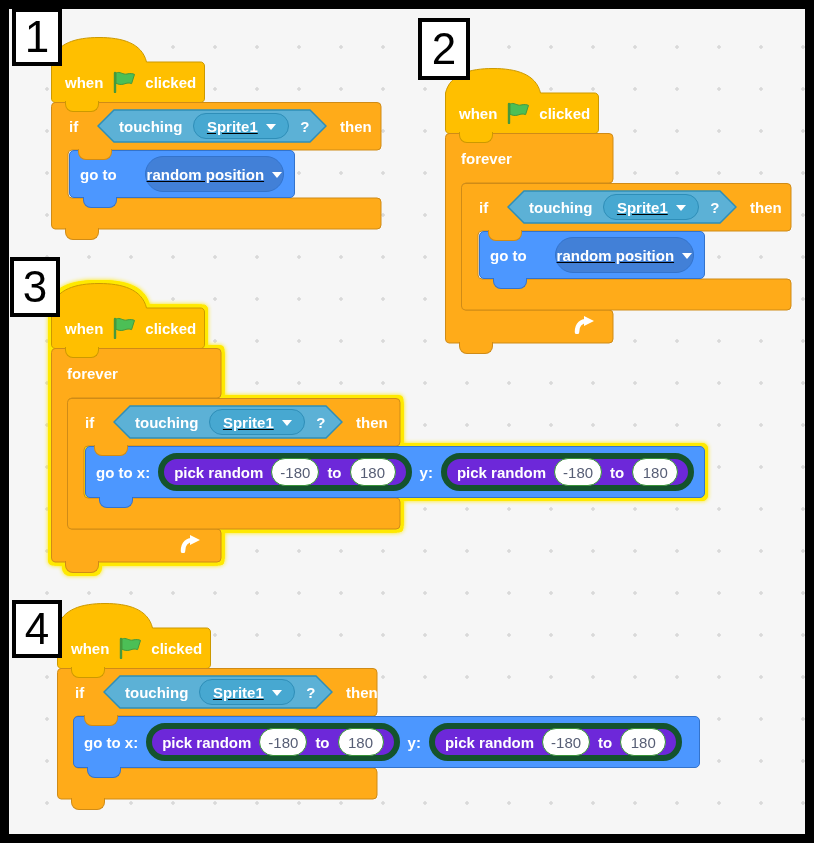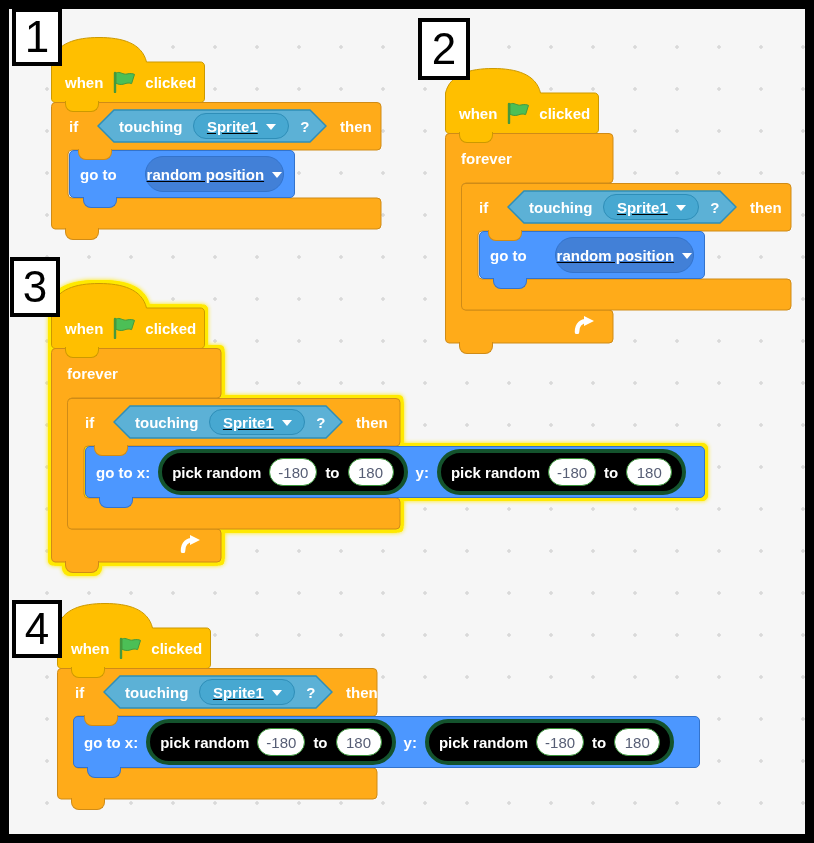--- a/index.html
+++ b/index.html
@@ -19,21 +19,21 @@
   .tab.mot{background:#4C97FF;border:1px solid #3373CC;border-top:none;}
   .stack{position:absolute;box-sizing:border-box;background:#4C97FF;border:1px solid #3373CC;
     border-radius:5px;display:flex;align-items:center;gap:28px;padding:0 10px;z-index:2;}
   .dd{border-radius:999px;display:flex;align-items:center;justify-content:center;gap:8px;box-sizing:border-box;text-decoration:underline;}
   .dd.mot{background:#4280D7;border:1px solid #3373CC;width:162px;height:36px;}
   .dd.sen{background:#47A8D1;border:1px solid #2E8EB8;width:96px;height:26px;}
   .caret{width:0;height:0;border-left:5px solid transparent;border-right:5px solid transparent;
     border-top:6px solid #fff;margin-top:2px;}
   .hexwrap{position:absolute;width:230px;height:34px;z-index:3;}
   .hexcontent{position:absolute;inset:0;display:flex;align-items:center;padding-left:22px;gap:11px;box-sizing:border-box;}
-  .reporter{background:#000000;border:4px solid #14532d;border-radius:999px;height:46px;
+  .reporter{background:#6d28d9;border:6px solid #14532d;border-radius:999px;height:38px;
     display:flex;align-items:center;gap:8px;padding:0 10px;box-sizing:border-box;}
   .numoval{background:#fff;border:1px solid #389438;border-radius:999px;height:28px;min-width:46px;
     display:flex;align-items:center;justify-content:center;font:500 15px "Liberation Sans",sans-serif;
     color:#575E75;padding:0 8px;box-sizing:border-box;}
   .numbox{position:absolute;background:#fff;border:4px solid #000;box-sizing:border-box;z-index:20;
     display:flex;align-items:center;justify-content:center;
     font:400 44px "Liberation Sans",sans-serif;color:#000;}
   .glow{filter:drop-shadow(3px 0 0 #FFE900) drop-shadow(-3px 0 0 #FFE900)
          drop-shadow(0 3px 0 #FFE900) drop-shadow(0 -3px 0 #FFE900) drop-shadow(0 0 2px #FFE900);}
   .flagicon,.loopicon{display:flex;align-items:center;}

